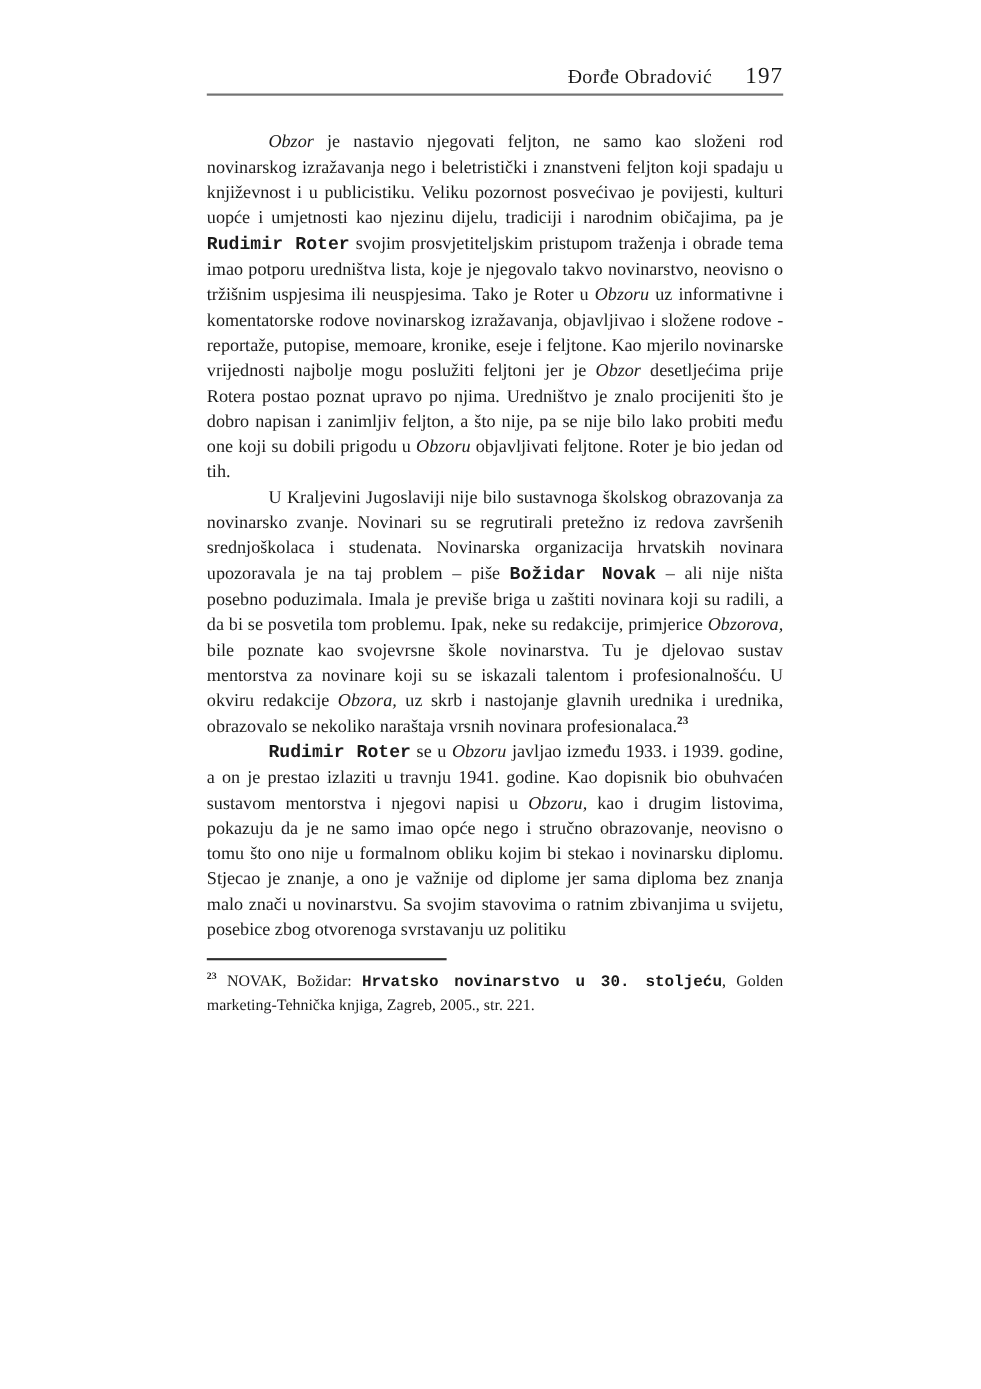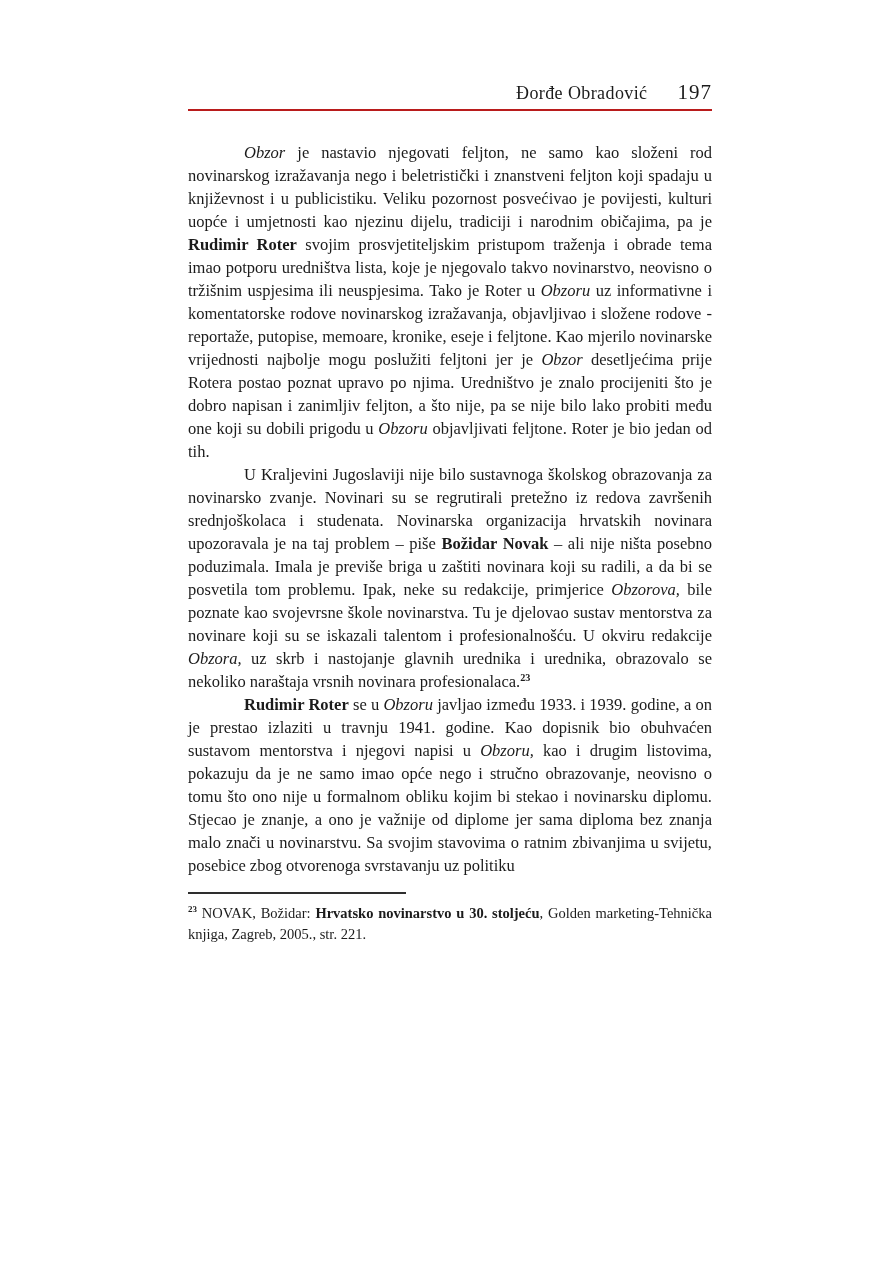--- a/index.html
+++ b/index.html
@@ -24,23 +24,23 @@
     position: absolute;
     left: 188px;
     top: 0;
     width: 524px;
   }
   .page-header {
     display: flex;
     justify-content: flex-end;
     align-items: baseline;
     gap: 30px;
-    padding-top: 52px;
+    padding-top: 28px;
     padding-bottom: 4px;
-    border-bottom: 2px solid #b91c1c;
+    border-bottom: 2px solid #737373;
   }
   .author {
     font-size: 18px;
     letter-spacing: 0.4px;
     white-space: nowrap;
   }
   .page-num {
     font-size: 21px;
     letter-spacing: 1px;
     margin-top: 28px;
@@ -49,21 +49,21 @@
     margin-top: 30px;
   }
   p.para {
     margin: 0;
     text-align: justify;
     text-indent: 56px;
     font-size: 16.5px;
     line-height: 23px;
   }
   .i { font-style: italic; }
-  .b { font-weight: bold; }
+  .b { font-weight: bold; font-family: Liberation Mono, monospace; }
   sup {
     font-size: 0.62em;
     vertical-align: super;
     line-height: 0;
     font-weight: bold;
   }
   .footnote-section {
     margin-top: 15px;
   }
   .footnote-rule {

